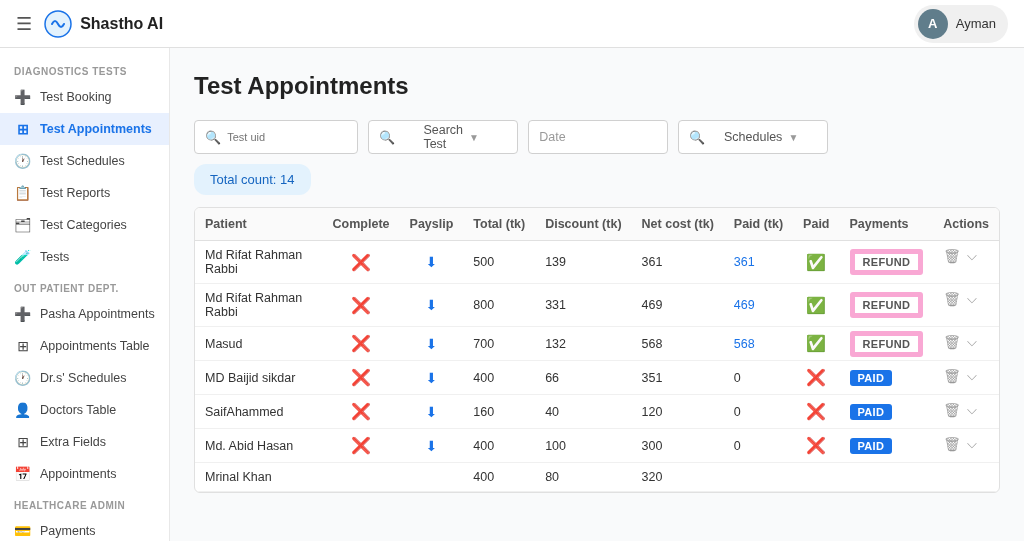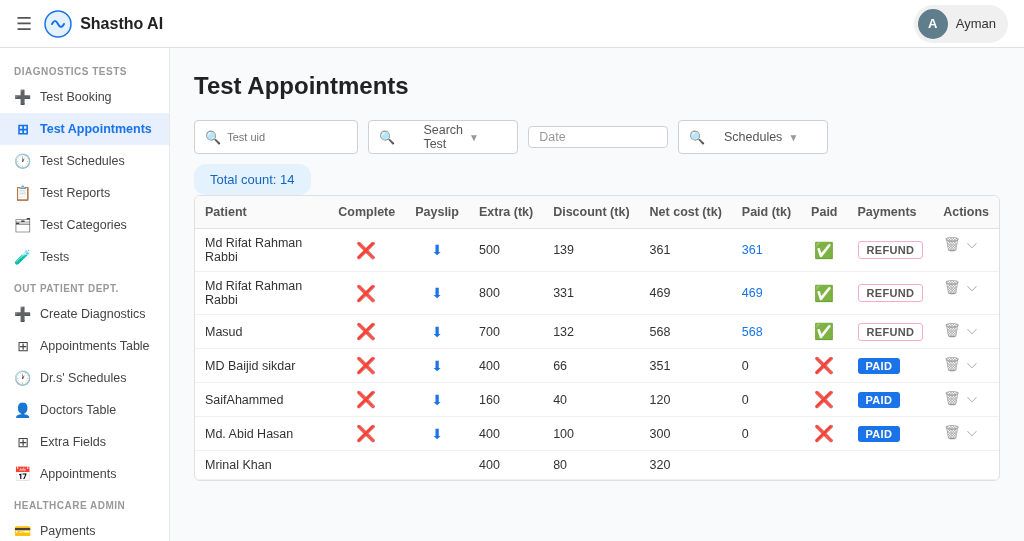--- a/index.html
+++ b/index.html
@@ -112,33 +112,34 @@
     .filter-select span { flex: 1; font-size: 12.5px; color: #555; }
     .filter-select .arrow { font-size: 10px; color: #999; }
     .date-input {
       display: flex;
       align-items: center;
       background: #fff;
       border: 1px solid #d0d0d0;
       border-radius: 4px;
       padding: 5px 10px;
       gap: 6px;
-      height: 22px;
+      height: 34px;
       min-width: 140px;
     }
     .date-input span { color: #999; font-size: 12.5px; }
 
     .total-count-box {
       background: #e3f2fd;
       color: #1565c0;
       padding: 8px 16px;
       border-radius: 12px;
       font-size: 13px;
       font-weight: 500;
       display: inline-block;
+      margin-bottom: 12px;
     }
 
     
     .table-wrapper { background: #fff; border-radius: 6px; border: 1px solid #e0e0e0; overflow: hidden; }
     table { width: 100%; border-collapse: collapse; font-size: 12.5px; }
     thead tr { background: #fafafa; }
     thead th {
       padding: 9px 10px;
       text-align: left;
       font-weight: 600;
@@ -152,21 +153,21 @@
 
     
     .icon-check-circle { color: #4caf50; font-size: 16px; }
     .icon-x-circle { color: #f44336; font-size: 16px; }
     .icon-download { color: #1a73e8; font-size: 14px; }
     .icon-trash { color: #999; font-size: 14px; cursor: pointer; }
     .icon-chevron { color: #999; font-size: 13px; cursor: pointer; }
 
     .badge-refund {
       background: transparent;
-      border: 1px solid #f9a8d4;
+      border: 5px solid #f9a8d4;
       color: #555;
       padding: 2px 8px;
       border-radius: 3px;
       font-size: 11px;
       font-weight: 600;
       letter-spacing: 0.3px;
     }
     .badge-paid {
       background: #1a73e8;
       color: #fff;
@@ -224,21 +225,21 @@
       <div class="sidebar-item">
         <span class="icon">🧪</span>
         <span>Tests</span>
       </div>
     </div>
 
     <div>
       <div class="sidebar-section-label">Out Patient Dept.</div>
       <div class="sidebar-item">
         <span class="icon">➕</span>
-        <span>Create Diagnostics</span>
+        <span>Pasha Appointments</span>
       </div>
       <div class="sidebar-item">
         <span class="icon">⊞</span>
         <span>Appointments Table</span>
       </div>
       <div class="sidebar-item">
         <span class="icon">🕐</span>
         <span>Dr.s' Schedules</span>
       </div>
       <div class="sidebar-item">
@@ -291,21 +292,21 @@
     <div class="total-count-box">Total count: 14</div>
 
     
     <div class="table-wrapper">
       <table>
         <thead>
           <tr>
             <th>Patient</th>
             <th>Complete</th>
             <th>Payslip</th>
-            <th>Extra (tk)</th>
+            <th>Total (tk)</th>
             <th>Discount (tk)</th>
             <th>Net cost (tk)</th>
             <th>Paid (tk)</th>
             <th>Paid</th>
             <th>Payments</th>
             <th>Actions</th>
           </tr>
         </thead>
         <tbody id="table-body">
         <tr>

